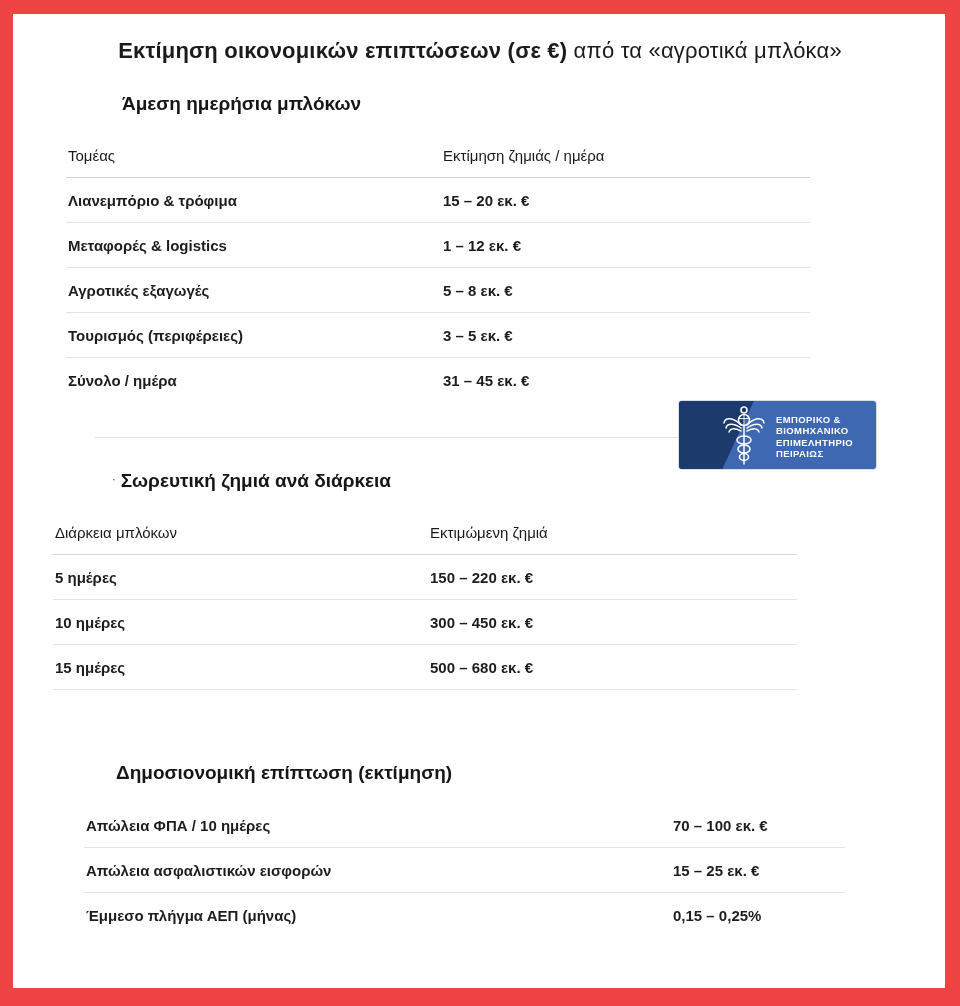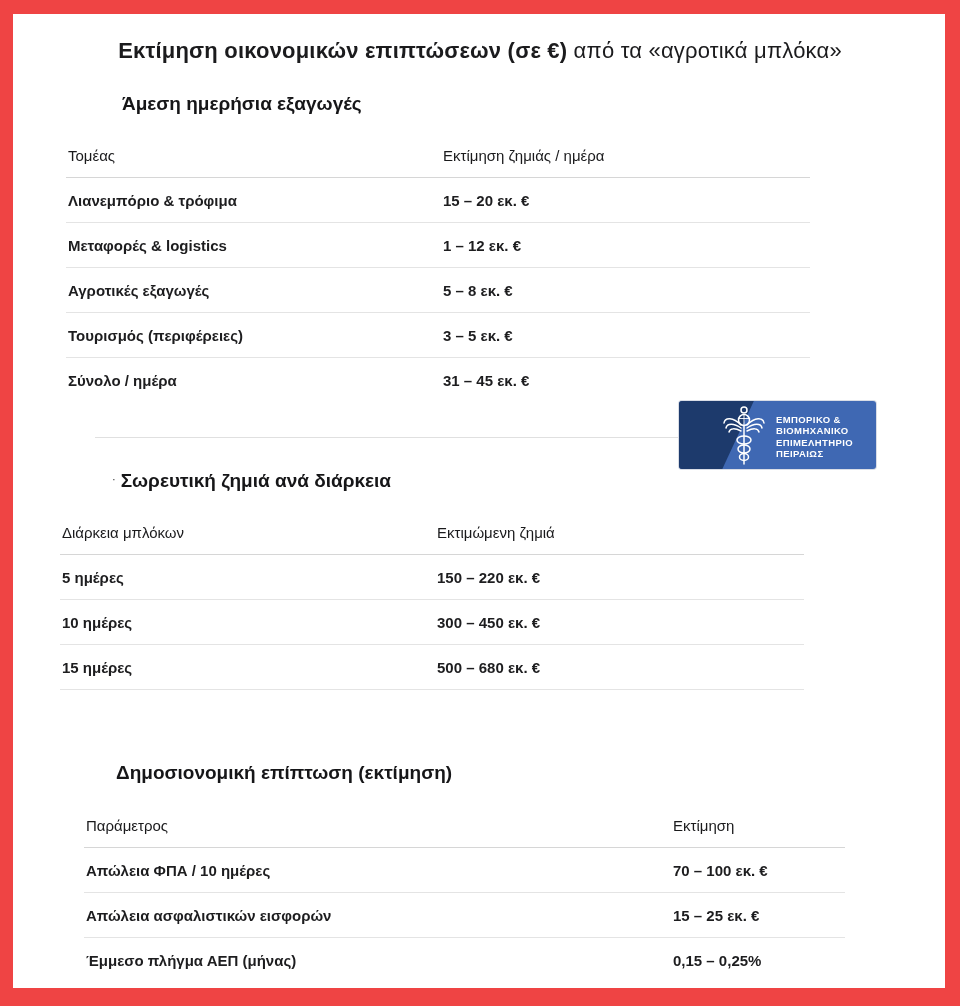--- a/index.html
+++ b/index.html
@@ -31,21 +31,21 @@
 </head>
 <body>
 
 <div class="frame">
   <div class="content-bg"></div>
 
   <div class="title">
     <span class="b">Εκτίμηση οικονομικών επιπτώσεων (σε €)</span><span> από τα «αγροτικά μπλόκα»</span>
   </div>
 
-  <div class="h2" style="left:122px;top:93px">Άμεση ημερήσια εξαγωγές</div>
+  <div class="h2" style="left:122px;top:93px">Άμεση ημερήσια μπλόκων</div>
 
   <div class="tbl t12" style="left:66px;top:133px;width:744px">
     <div class="trow head">
       <span class="cl">Τομέας</span>
       <span class="cv">Εκτίμηση ζημιάς / ημέρα</span>
     </div>
     <div class="trow">
       <span class="cl">Λιανεμπόριο &amp; τρόφιμα</span>
       <span class="cv">15 – 20 εκ. €</span>
     </div>
@@ -89,21 +89,21 @@
     <div class="logo-text">
       <div>ΕΜΠΟΡΙΚΟ &amp;</div>
       <div>ΒΙΟΜΗΧΑΝΙΚΟ</div>
       <div>ΕΠΙΜΕΛΗΤΗΡΙΟ</div>
       <div>ΠΕΙΡΑΙΩΣ</div>
     </div>
   </div>
 
   <div class="h2" style="left:112px;top:470px"><span class="dot">·</span><span>Σωρευτική ζημιά ανά διάρκεια</span></div>
 
-  <div class="tbl t12" style="left:60px;top:510px;width:744px">
+  <div class="tbl t12" style="left:53px;top:510px;width:744px">
     <div class="trow head">
       <span class="cl">Διάρκεια μπλόκων</span>
       <span class="cv">Εκτιμώμενη ζημιά</span>
     </div>
     <div class="trow">
       <span class="cl">5 ημέρες</span>
       <span class="cv">150 – 220 εκ. €</span>
     </div>
     <div class="trow">
       <span class="cl">10 ημέρες</span>
@@ -111,24 +111,20 @@
     </div>
     <div class="trow">
       <span class="cl">15 ημέρες</span>
       <span class="cv">500 – 680 εκ. €</span>
     </div>
   </div>
 
   <div class="h2" style="left:116px;top:762px">Δημοσιονομική επίπτωση (εκτίμηση)</div>
 
   <div class="tbl t3" style="left:84px;top:803px;width:761px">
-    <div class="trow head">
-      <span class="cl">Παράμετρος</span>
-      <span class="cv">Εκτίμηση</span>
-    </div>
     <div class="trow">
       <span class="cl">Απώλεια ΦΠΑ / 10 ημέρες</span>
       <span class="cv">70 – 100 εκ. €</span>
     </div>
     <div class="trow">
       <span class="cl">Απώλεια ασφαλιστικών εισφορών</span>
       <span class="cv">15 – 25 εκ. €</span>
     </div>
     <div class="trow last">
       <span class="cl">Έμμεσο πλήγμα ΑΕΠ (μήνας)</span>

